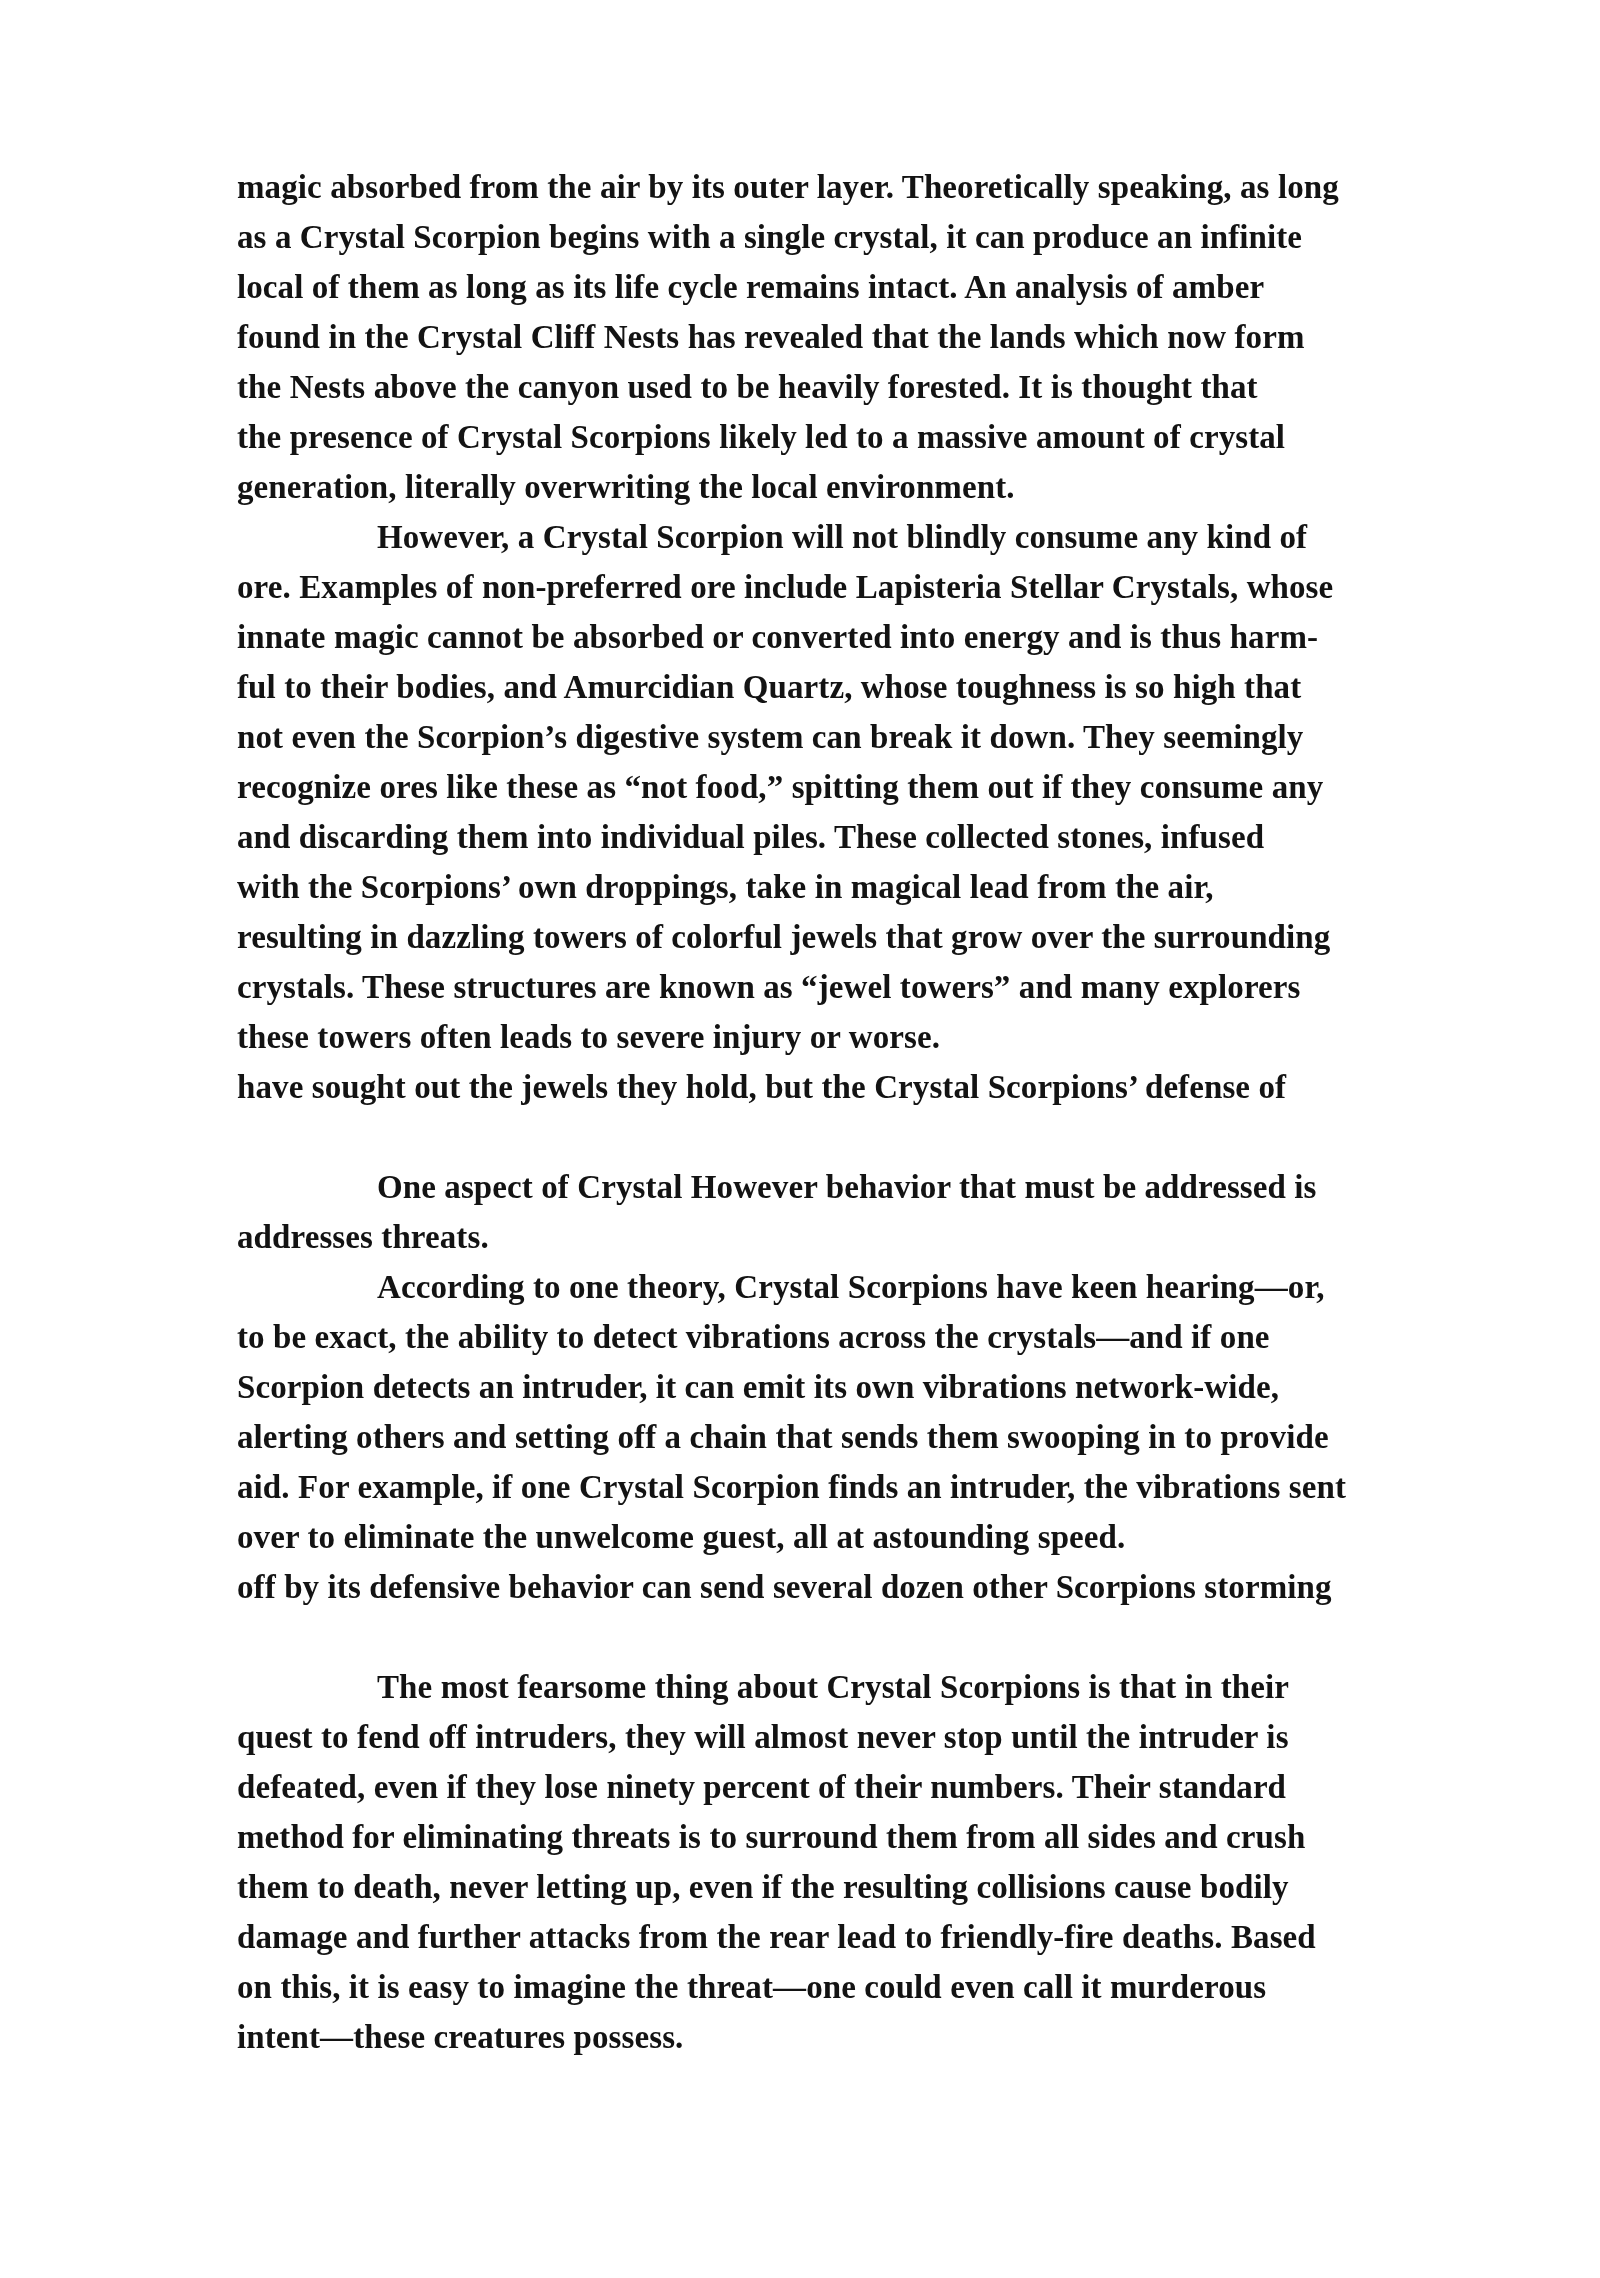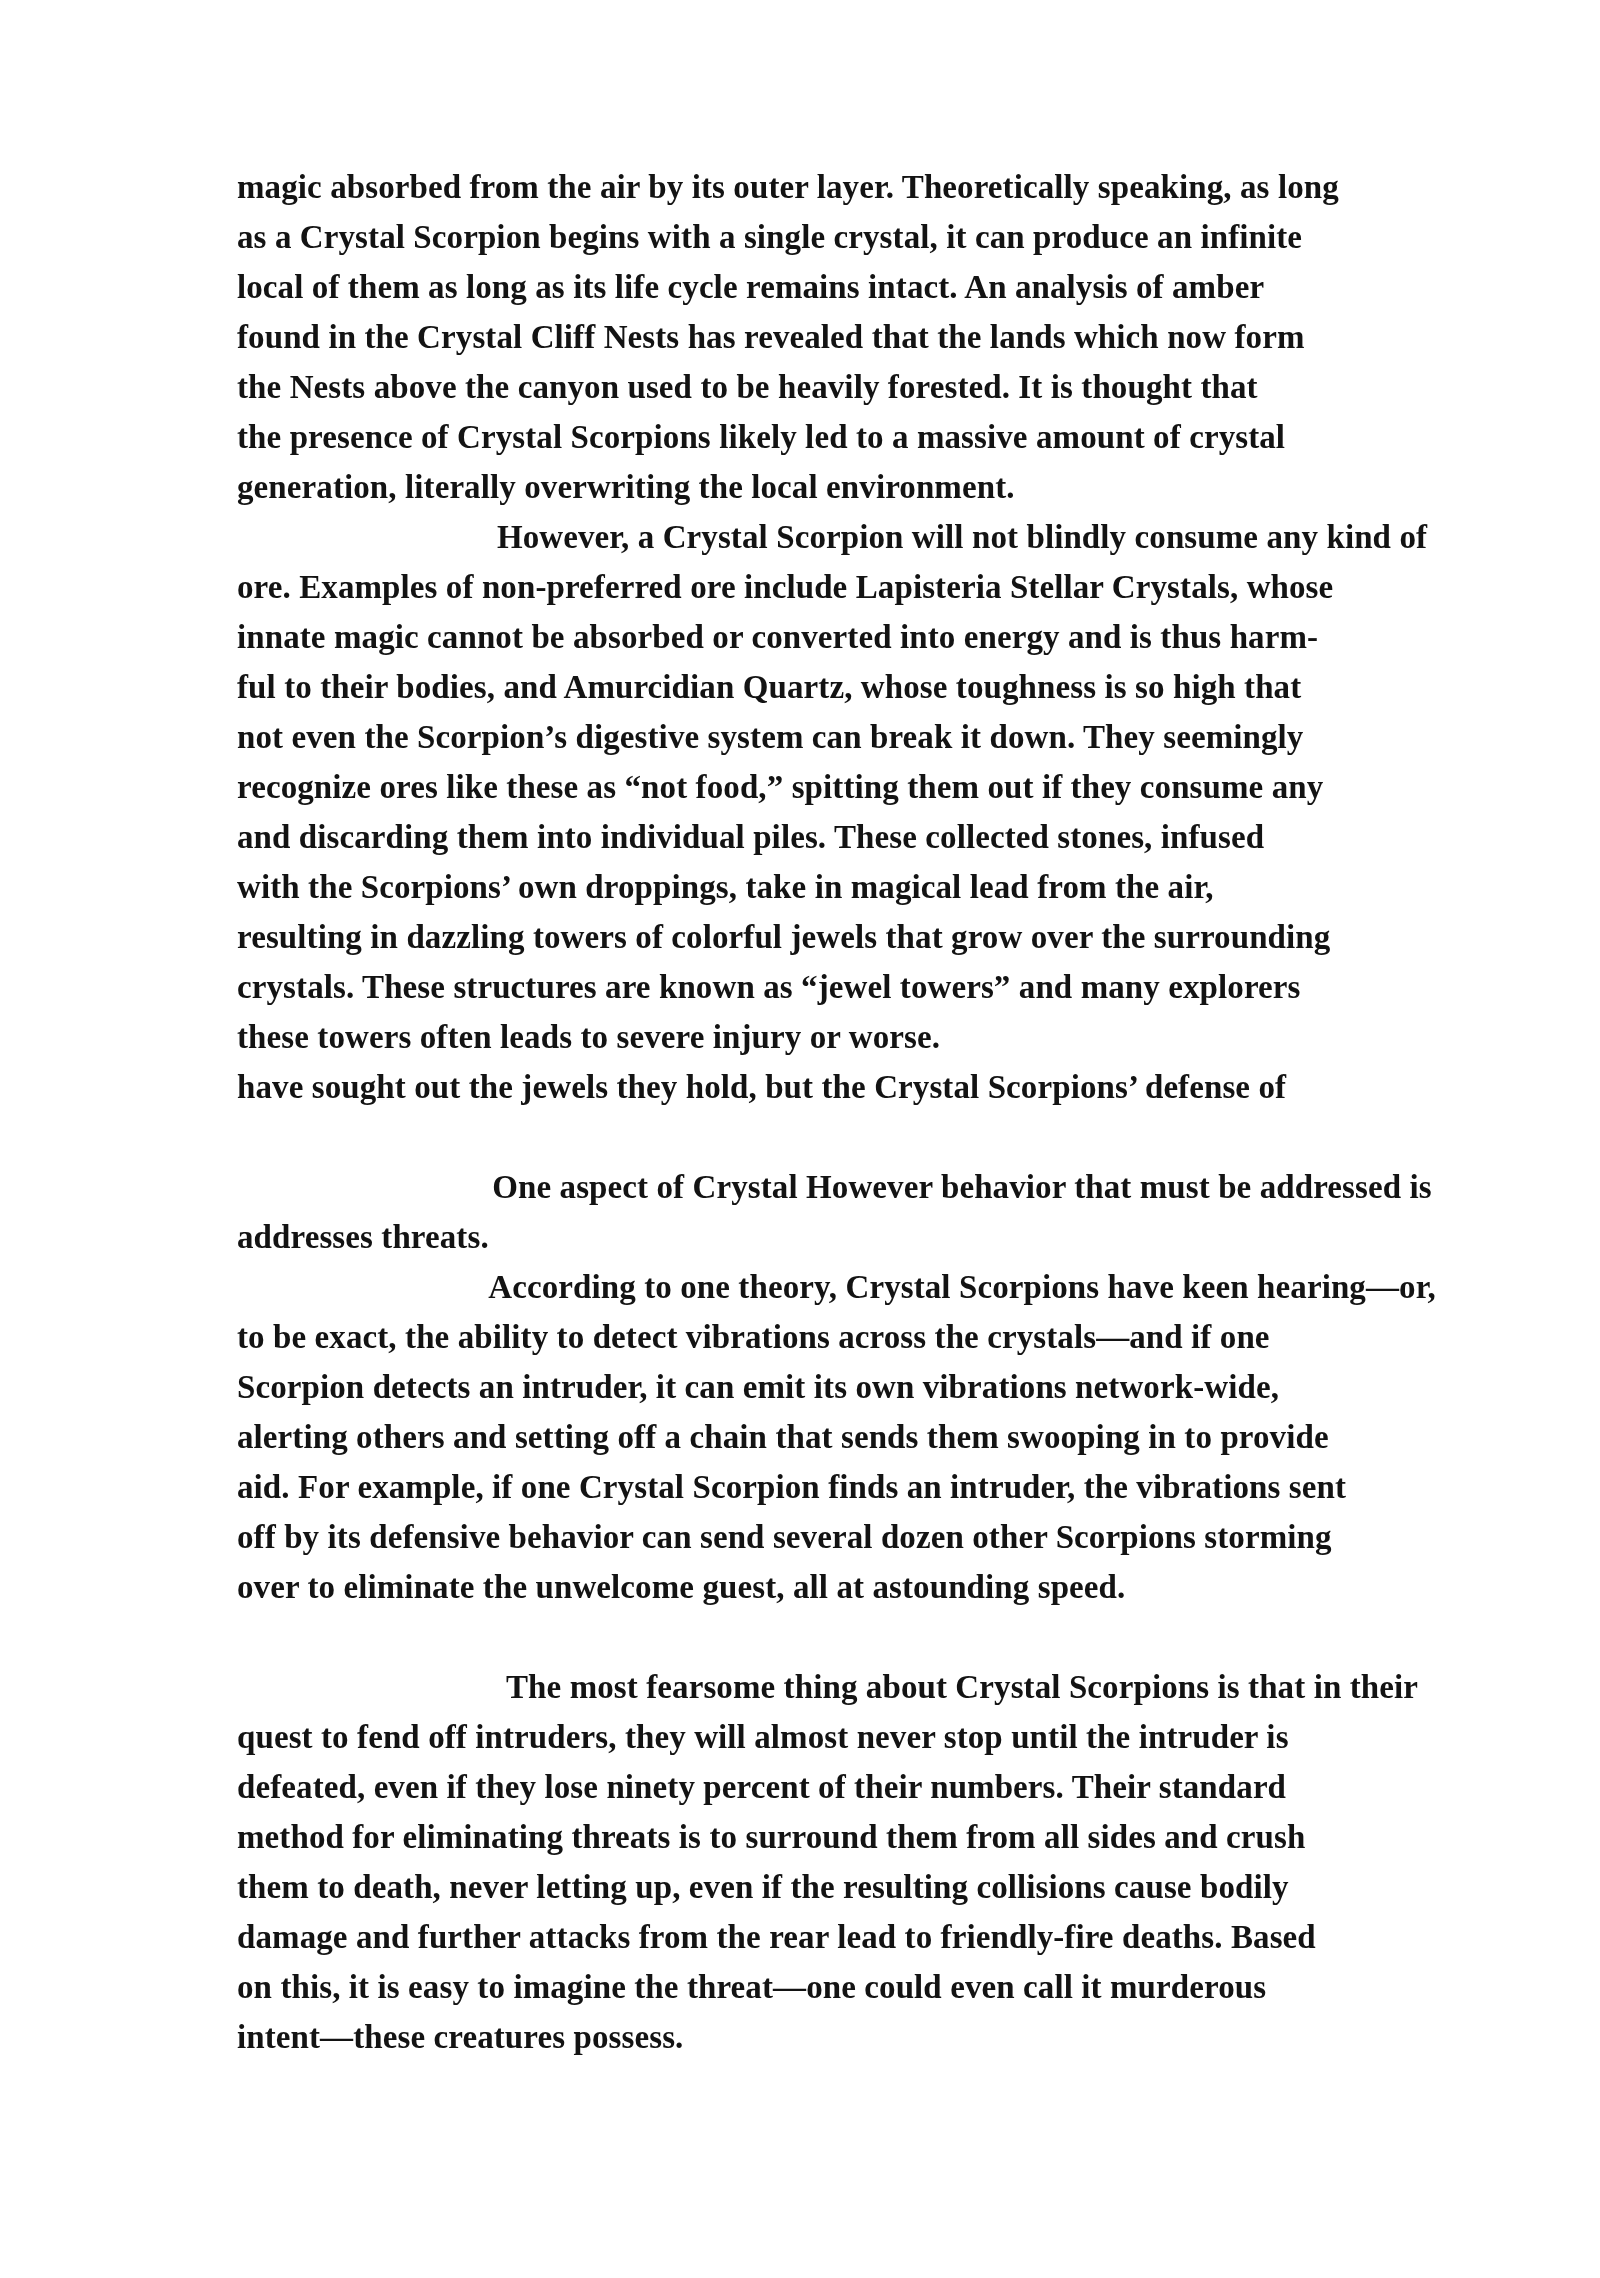--- a/index.html
+++ b/index.html
@@ -26,21 +26,20 @@
     width: 1310px;
   }
   .line {
     height: 50px;
     line-height: 50px;
     white-space: nowrap;
     letter-spacing: 0.1px;
   }
   .line.indent {
     padding-left: 140px;
-    text-align: center;
   }
   .blank-line {
     height: 50px;
   }
 </style>
 </head>
 <body>
 
 <main class="page">
   <div class="text-block" id="text-block">
@@ -64,22 +63,22 @@
       <div class="line">these towers often leads to severe injury or worse.</div>
       <div class="line">have sought out the jewels they hold, but the Crystal Scorpions’ defense of</div>
       <div class="blank-line"></div>
       <div class="line indent">One aspect of Crystal However behavior that must be addressed is</div>
       <div class="line">addresses threats.</div>
       <div class="line indent">According to one theory, Crystal Scorpions have keen hearing—or,</div>
       <div class="line">to be exact, the ability to detect vibrations across the crystals—and if one</div>
       <div class="line">Scorpion detects an intruder, it can emit its own vibrations network-wide,</div>
       <div class="line">alerting others and setting off a chain that sends them swooping in to provide</div>
       <div class="line">aid. For example, if one Crystal Scorpion finds an intruder, the vibrations sent</div>
+      <div class="line">over to eliminate the unwelcome guest, all at astounding speed.</div>
       <div class="line">off by its defensive behavior can send several dozen other Scorpions storming</div>
-      <div class="line">over to eliminate the unwelcome guest, all at astounding speed.</div>
       <div class="blank-line"></div>
       <div class="line indent">The most fearsome thing about Crystal Scorpions is that in their</div>
       <div class="line">quest to fend off intruders, they will almost never stop until the intruder is</div>
       <div class="line">defeated, even if they lose ninety percent of their numbers. Their standard</div>
       <div class="line">method for eliminating threats is to surround them from all sides and crush</div>
       <div class="line">them to death, never letting up, even if the resulting collisions cause bodily</div>
       <div class="line">damage and further attacks from the rear lead to friendly-fire deaths. Based</div>
       <div class="line">on this, it is easy to imagine the threat—one could even call it murderous</div>
       <div class="line">intent—these creatures possess.</div>
     </div>

